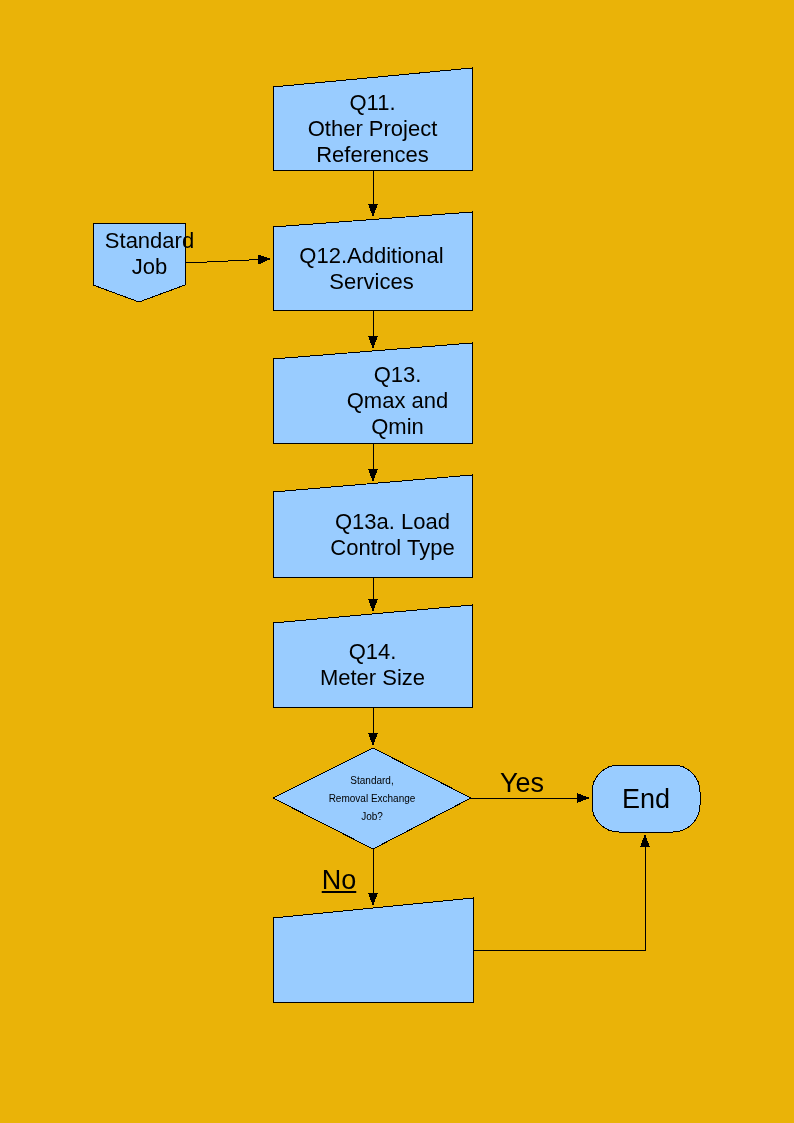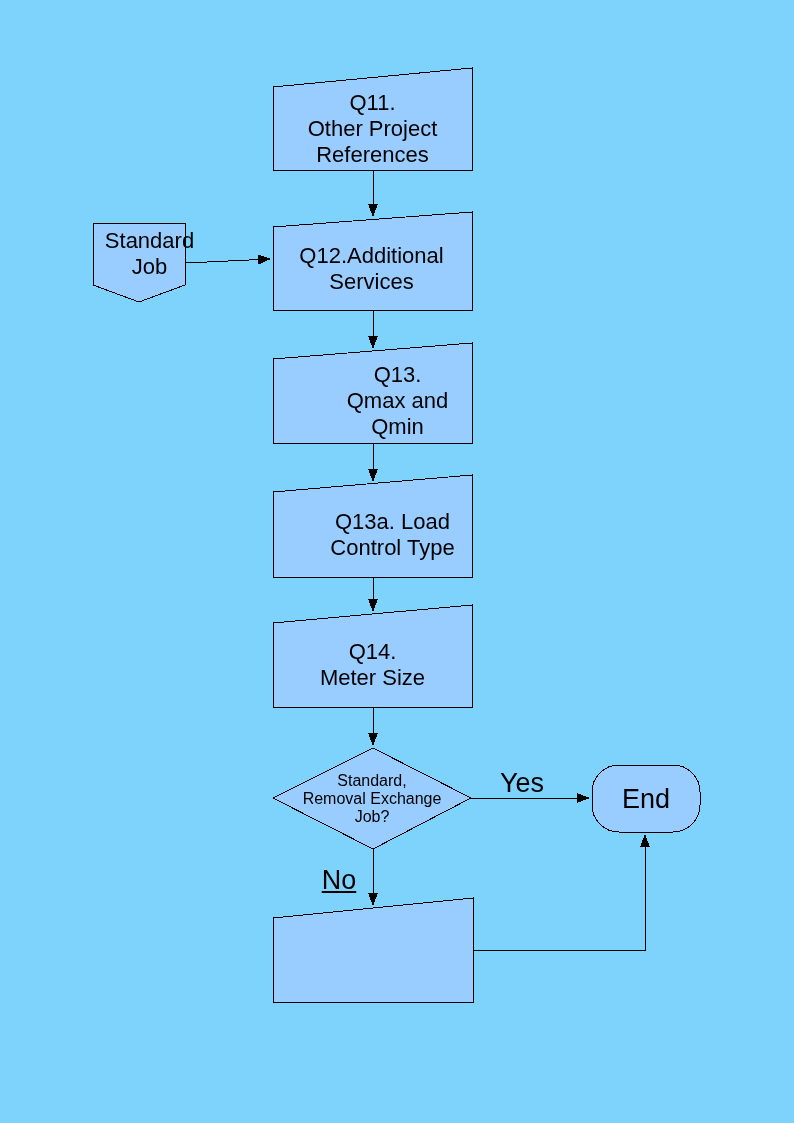--- a/index.html
+++ b/index.html
@@ -1,20 +1,20 @@
 <!DOCTYPE html>
 <html><head>
 <meta charset="utf-8">
 <style>
   html, body { margin: 0; padding: 0; background: #ffffff; }
   .page {
     position: relative;
     width: 794px;
     height: 1123px;
-    background: #7dd3fc;
+    background: #eab308;
     font-family: "Liberation Sans", sans-serif;
     overflow: hidden;
   }
   .diagram-svg {
     position: absolute;
     left: 0; top: 0;
     shape-rendering: crispEdges;
   }
   .shape { stroke-width: 1px; }
   .edge { fill: none; stroke-width: 1px; stroke: #000; }
@@ -22,21 +22,21 @@
     position: absolute;
     display: flex;
     align-items: center;
     justify-content: center;
     text-align: center;
     white-space: pre-line;
     color: #000;
     pointer-events: none;
   }
   .node-font  { font-size: 22px; line-height: 26px; }
-  .small-font { font-size: 16px; line-height: 18px; }
+  .small-font { font-size: 10px; line-height: 18px; }
   .big-font   { font-size: 27px; line-height: 28px; }
 </style>
 </head>
 <body style="background: rgb(255, 255, 255);">
 
 <div class="page">
 
   <svg class="diagram-svg" width="794" height="1123" viewBox="0 0 794 1123">
     <defs>
       <marker id="arrowhead" markerWidth="13" markerHeight="10" refX="12" refY="5" orient="auto" markerUnits="userSpaceOnUse">

